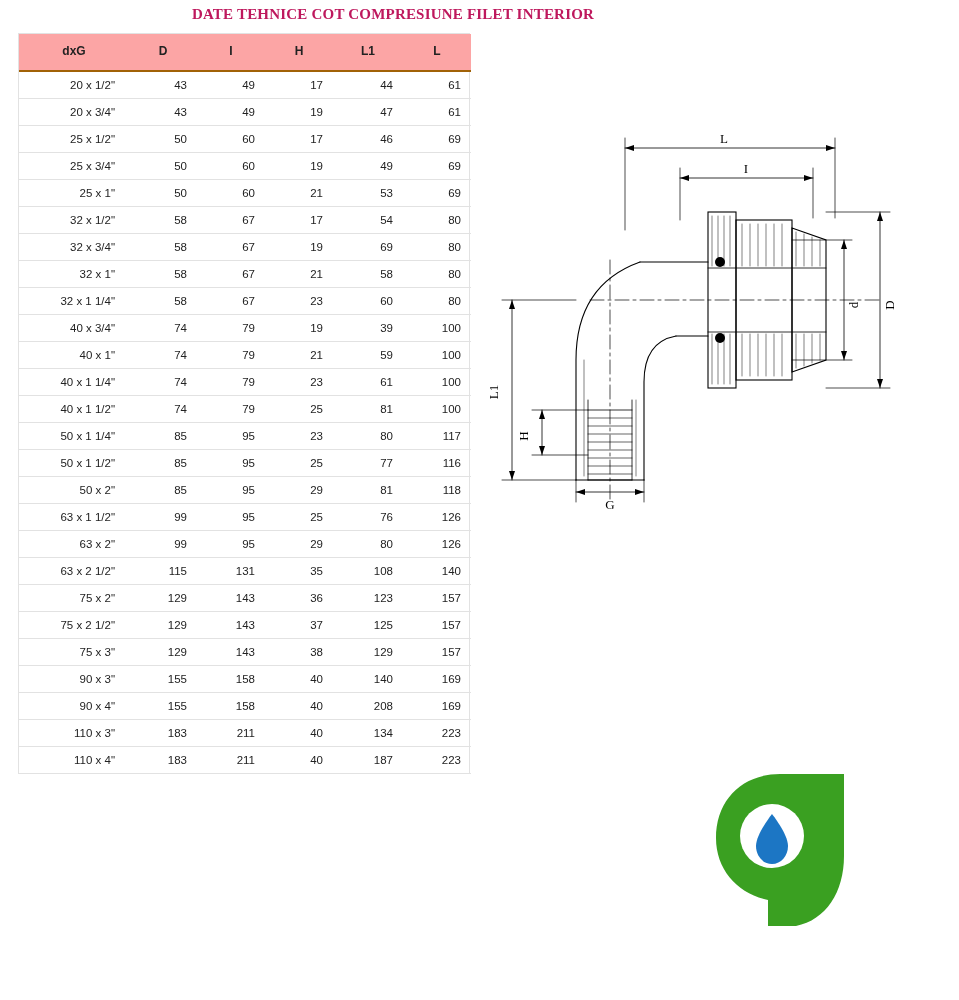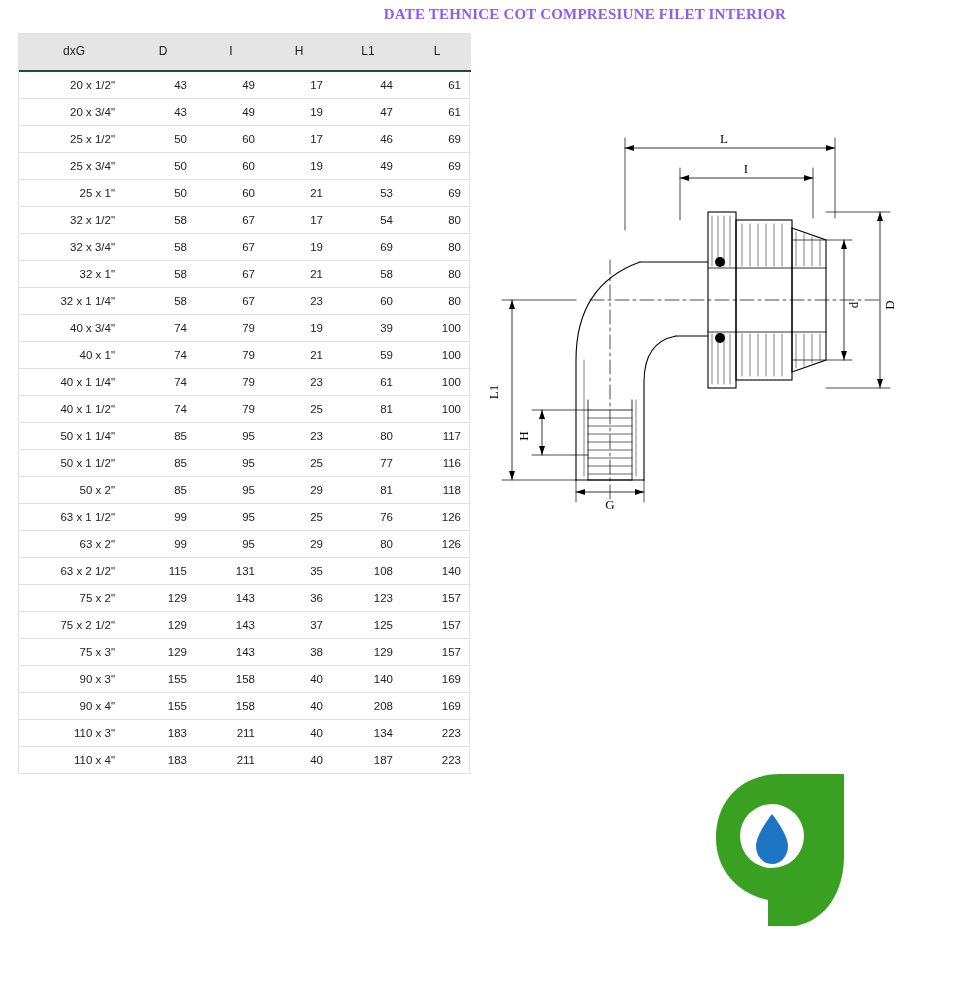--- a/index.html
+++ b/index.html
@@ -15,47 +15,47 @@
     position: relative;
     width: 959px;
     height: 1000px;
     overflow: hidden;
   }
   #doc-title {
     position: absolute;
     top: 6px;
     left: 0;
     width: 786px;
-    text-align: right;
+    text-align: center;
     font-family: "Liberation Serif", serif;
     font-weight: bold;
     font-size: 15px;
     letter-spacing: 0.2px;
-    color: #8b5cf6;
+    color: #be185d;
   }
   #spec-table-wrap {
     position: absolute;
     top: 33px;
     left: 18px;
     width: 452px;
   }
   table.spec {
     border-collapse: collapse;
     width: 452px;
     font-family: "Liberation Sans", sans-serif;
     font-size: 11.5px;
     color: #222222;
   }
   table.spec thead th {
-    font-weight: normal;
+    font-weight: bold;
     font-size: 12px;
     color: #222222;
     padding: 10px 10px 12px 10px;
-    background: #e5e5e5;
-    border-bottom: 2px solid #14532d;
+    background: #fca5a5;
+    border-bottom: 2px solid #a16207;
     text-align: center;
   }
   table.spec thead th.col-first {
     text-align: center;
   }
   table.spec tbody td {
     padding: 7px 10px;
     border-bottom: 1px solid #e2e2e2;
     text-align: right;
     white-space: nowrap;

